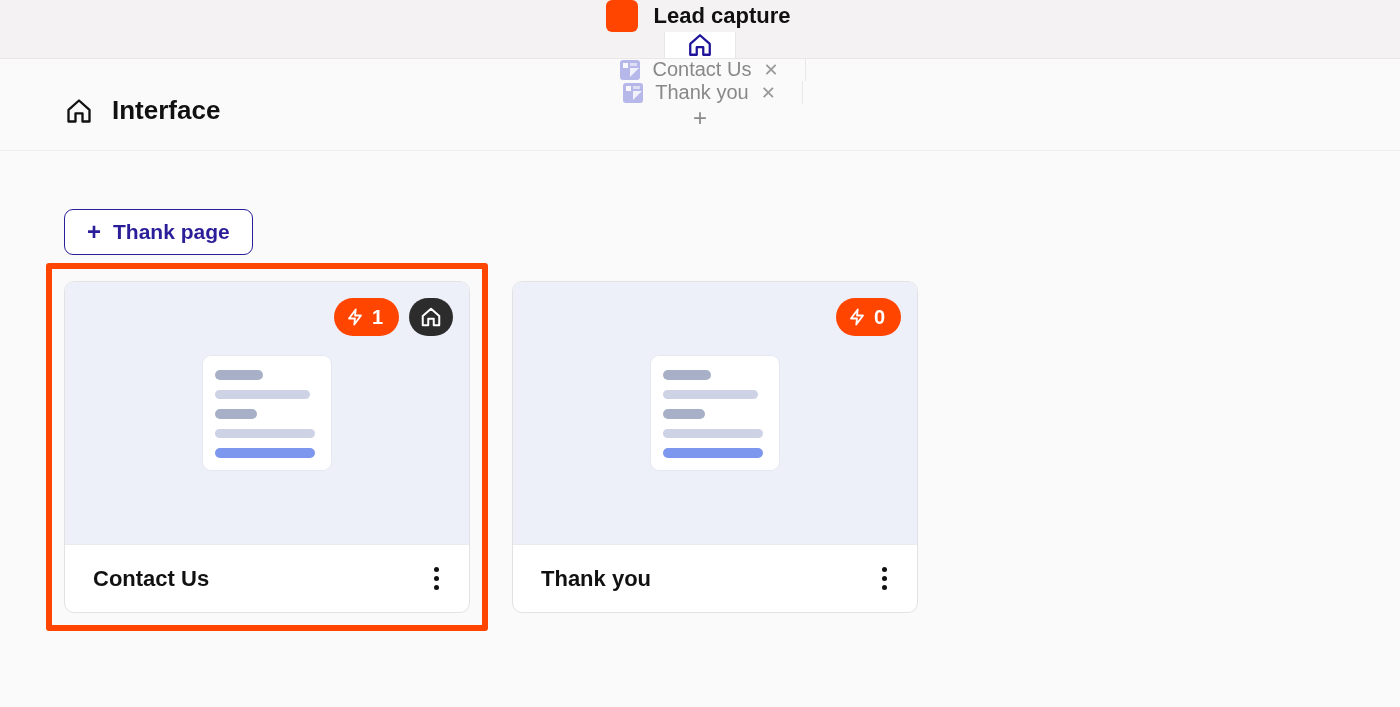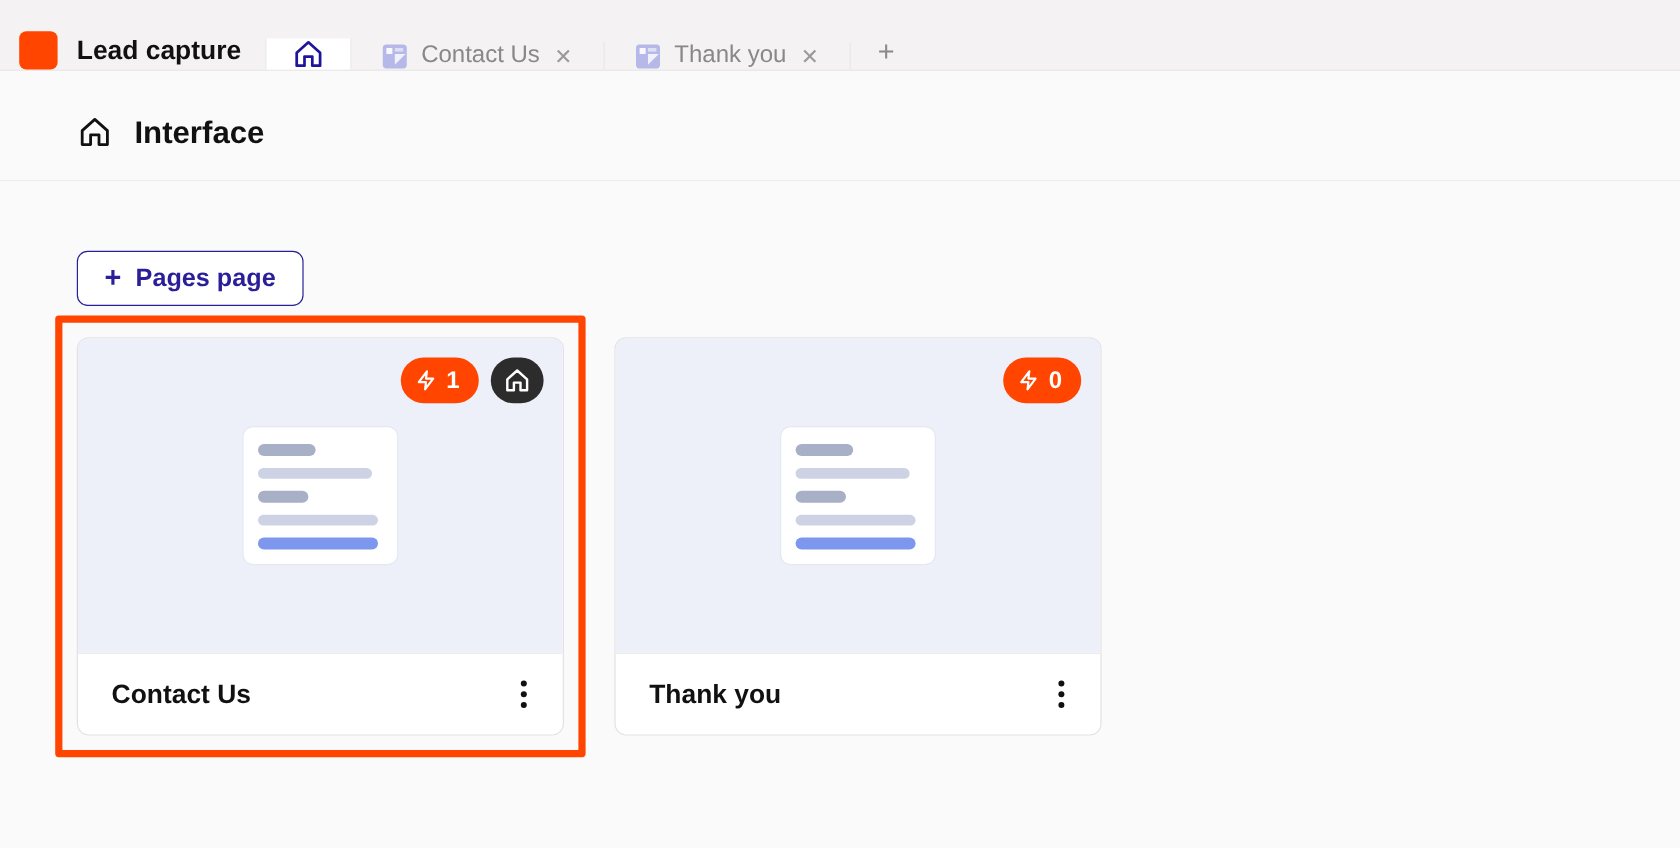--- a/index.html
+++ b/index.html
@@ -1,36 +1,36 @@
 <!DOCTYPE html>
 <html><head>
   <meta charset="utf-8">
   <style>
     * { box-sizing: border-box; margin: 0; padding: 0; }
     body { font-family: -apple-system, BlinkMacSystemFont, "Segoe UI", Helvetica, Arial, sans-serif; background: #fbfafa; width: 1400px; height: 707px; overflow: hidden; }
 
     
-    .tabbar { height: 59px; background: #f4f2f2; border-bottom: 1px solid #e9e7e7; display: flex; align-items: flex-end; }
+    .tabbar { height: 59px; background: #f4f2f2; border-bottom: 1px solid #e9e7e7; display: flex; align-items: center; flex-direction: column; }
     .app-brand { display: flex; align-items: center; padding: 0 20px 0 16px; }
     .brand-logo { width: 32px; height: 32px; background: #ff4500; border-radius: 6px; }
     .brand-name { margin-left: 16px; font-size: 22px; font-weight: 700; color: #111; }
     .tab { display: flex; align-items: center; gap: 12px; padding: 0 26px; border-right: 1px solid #e9e7e7; cursor: pointer; color: #888; font-size: 20px; }
     .tab.home { background: #fff; border-left: 1px solid #e9e7e7; padding: 0 22px; }
     .tab.home svg { color: #1f149a; }
     .tab .page-ico { width: 20px; height: 20px; background: #b5b8e8; border-radius: 3px; position: relative; display: inline-block; }
     .tab .page-ico::before { content:""; position:absolute; top:3px; left:3px; width:5px; height:5px; background:rgba(255,255,255,.9); }
     .tab .page-ico::after { content:""; position:absolute; top:3px; left:10px; right:3px; height:3px; background:rgba(255,255,255,.55); }
     .tab .page-ico .tri { position:absolute; left:10px; top:8px; width:0; height:0; border-left:9px solid rgba(255,255,255,.8); border-bottom:9px solid transparent; }
     .tab .label { }
     .tab .close { color:#9a9a9a; font-size:18px; font-weight:400; }
     .tab.add { padding: 0 22px; color:#8a8a8a; font-size:24px; font-weight:300; border-right:none; }
 
     
     .main { padding: 0; }
-    .interface-header { display:flex; align-items:flex-start; gap:18px; padding: 36px 64px 24px; border-bottom:1px solid #eeeded; }
+    .interface-header { display:flex; align-items:flex-end; gap:18px; padding: 36px 64px 24px; border-bottom:1px solid #eeeded; }
     .interface-header .ico { width:30px; height:30px; display:flex; align-items:center; justify-content:center; }
     .interface-header h1 { font-size:26px; font-weight:700; color:#111; }
 
     .section { padding: 58px 64px 0; }
     .section-head { display:flex; align-items:center; justify-content:space-between; margin-bottom:26px; }
     .section-head h2 { font-size:40px; font-weight:800; letter-spacing:0px; }
     .create-btn { display:flex; align-items:center; gap:12px; border:1.5px solid #2a1f99; color:#2a1f99; background:#fff; font-size:21px; font-weight:600; padding:10px 22px; border-radius:9px; cursor:pointer; }
     .create-btn .plus { font-size:24px; line-height:0; }
 
     .cards { display:flex; gap:42px; }
@@ -99,21 +99,21 @@
           <path d="M3 11 L12 3 L21 11 V21 H15 V14 H9 V21 H3 Z"></path>
         </svg>
     </span>
     <h1>Interface</h1>
   </div>
 
   <div class="section">
     <div class="section-head">
       <button class="create-btn">
         <span class="plus">+</span>
-        <span>Pages page</span>
+        <span>Thank page</span>
       </button>
     </div>
 
     <div class="cards">
 
       <div class="highlight-wrap">
         <div class="card">
           <div class="preview">
             <div class="pill-row">
               <div class="pill">

